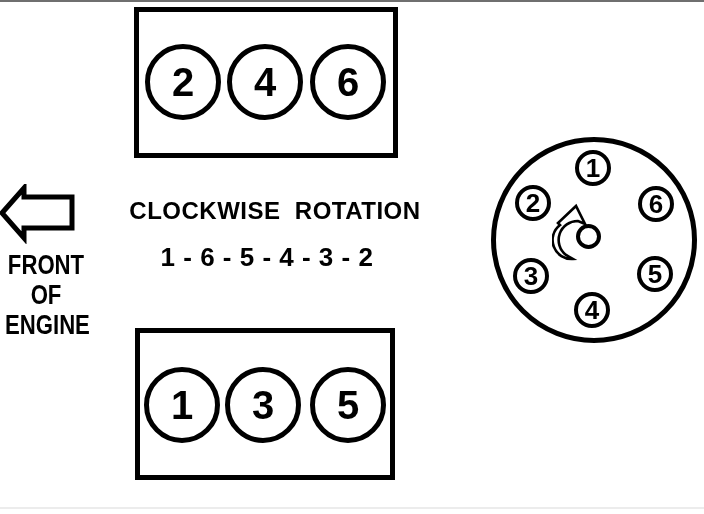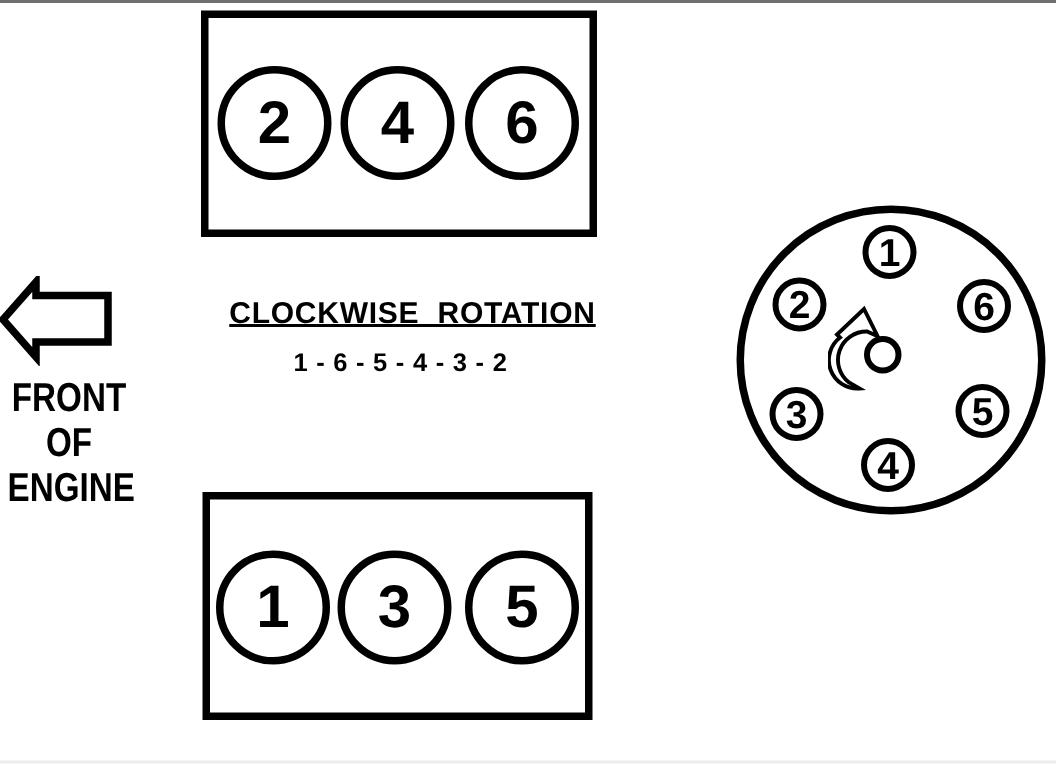--- a/index.html
+++ b/index.html
@@ -17,22 +17,22 @@
   .bank-top{left:134px;top:7px;width:264px;height:151px;}
   .bank-bottom{left:135px;top:328px;width:260px;height:152px;}
 
   .cyl{
     position:absolute;width:76px;height:76px;border:5px solid #000;border-radius:50%;
     background:#fff;box-sizing:border-box;display:flex;align-items:center;justify-content:center;
     font-weight:bold;font-size:40px;line-height:1;
   }
 
   .label-block{position:absolute;font-weight:bold;text-align:center;line-height:1;}
-  .rotation-label{left:95px;top:199px;width:360px;font-size:20px;white-space:pre;letter-spacing:0.5px;text-decoration:underline;}
-  .firing-order{left:87px;top:233px;width:360px;font-size:17px;letter-spacing:0.5px;}
+  .rotation-label{left:95px;top:199px;width:360px;font-size:24px;white-space:pre;letter-spacing:0.5px;}
+  .firing-order{left:87px;top:244px;width:360px;font-size:26px;letter-spacing:0.5px;}
   .front-label{
     left:-4px;top:250px;width:100px;font-size:27px;line-height:30px;
     transform:scaleX(0.82);transform-origin:50% 0;
   }
 
   .front-arrow{position:absolute;left:0;top:184px;}
 
   .dist-cap{
     position:absolute;left:491px;top:137px;width:206px;height:206px;
     border:5px solid #000;border-radius:50%;background:#fff;box-sizing:border-box;

